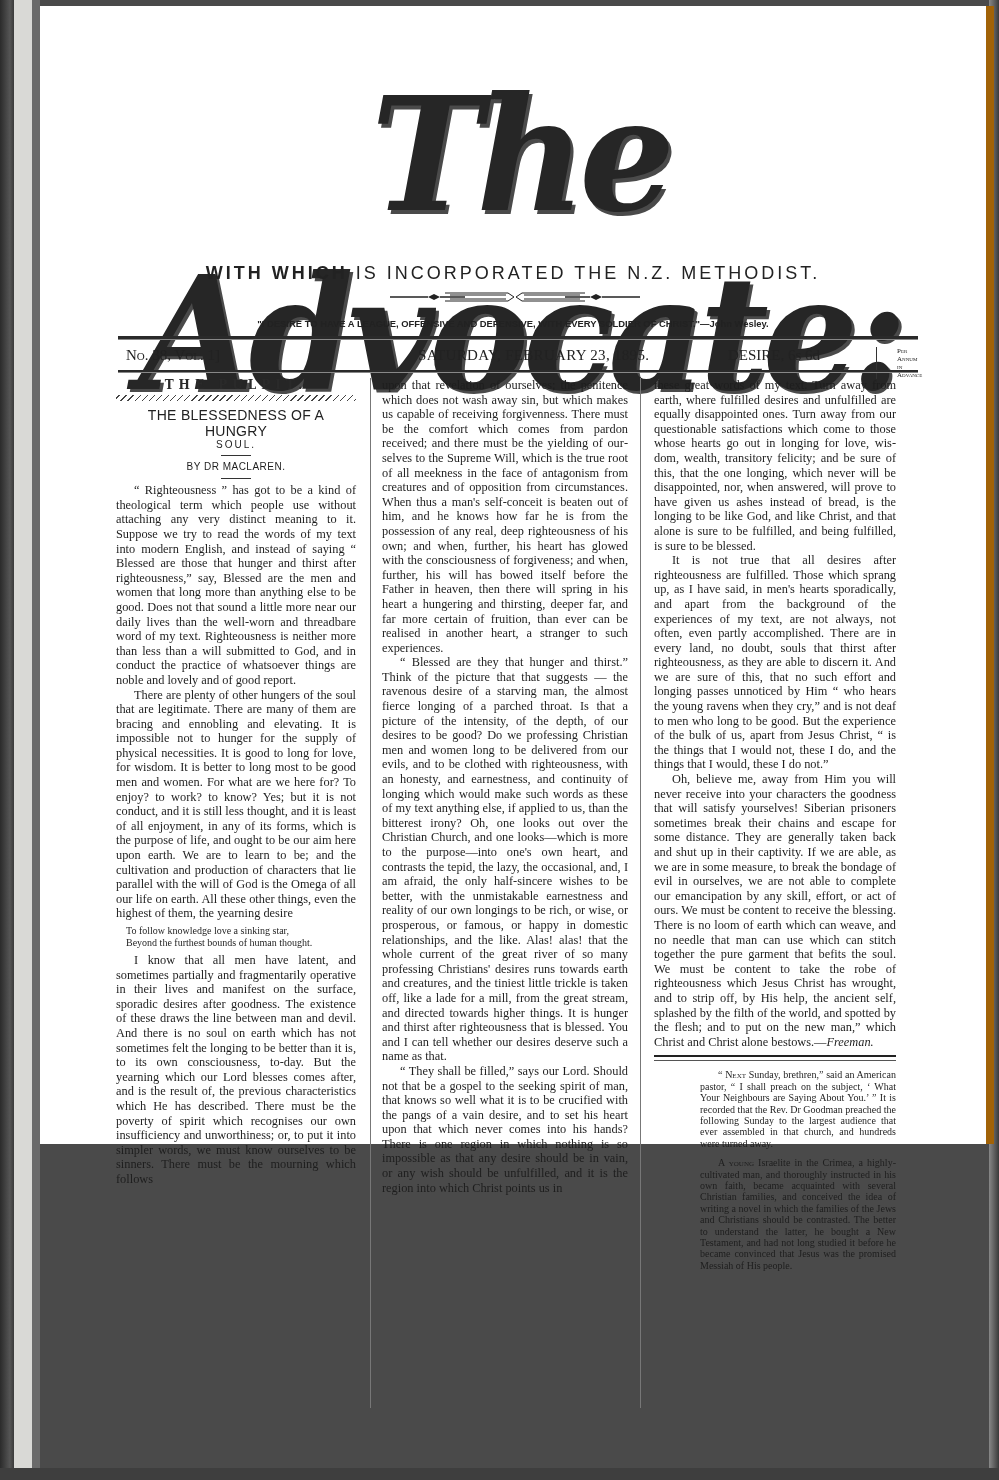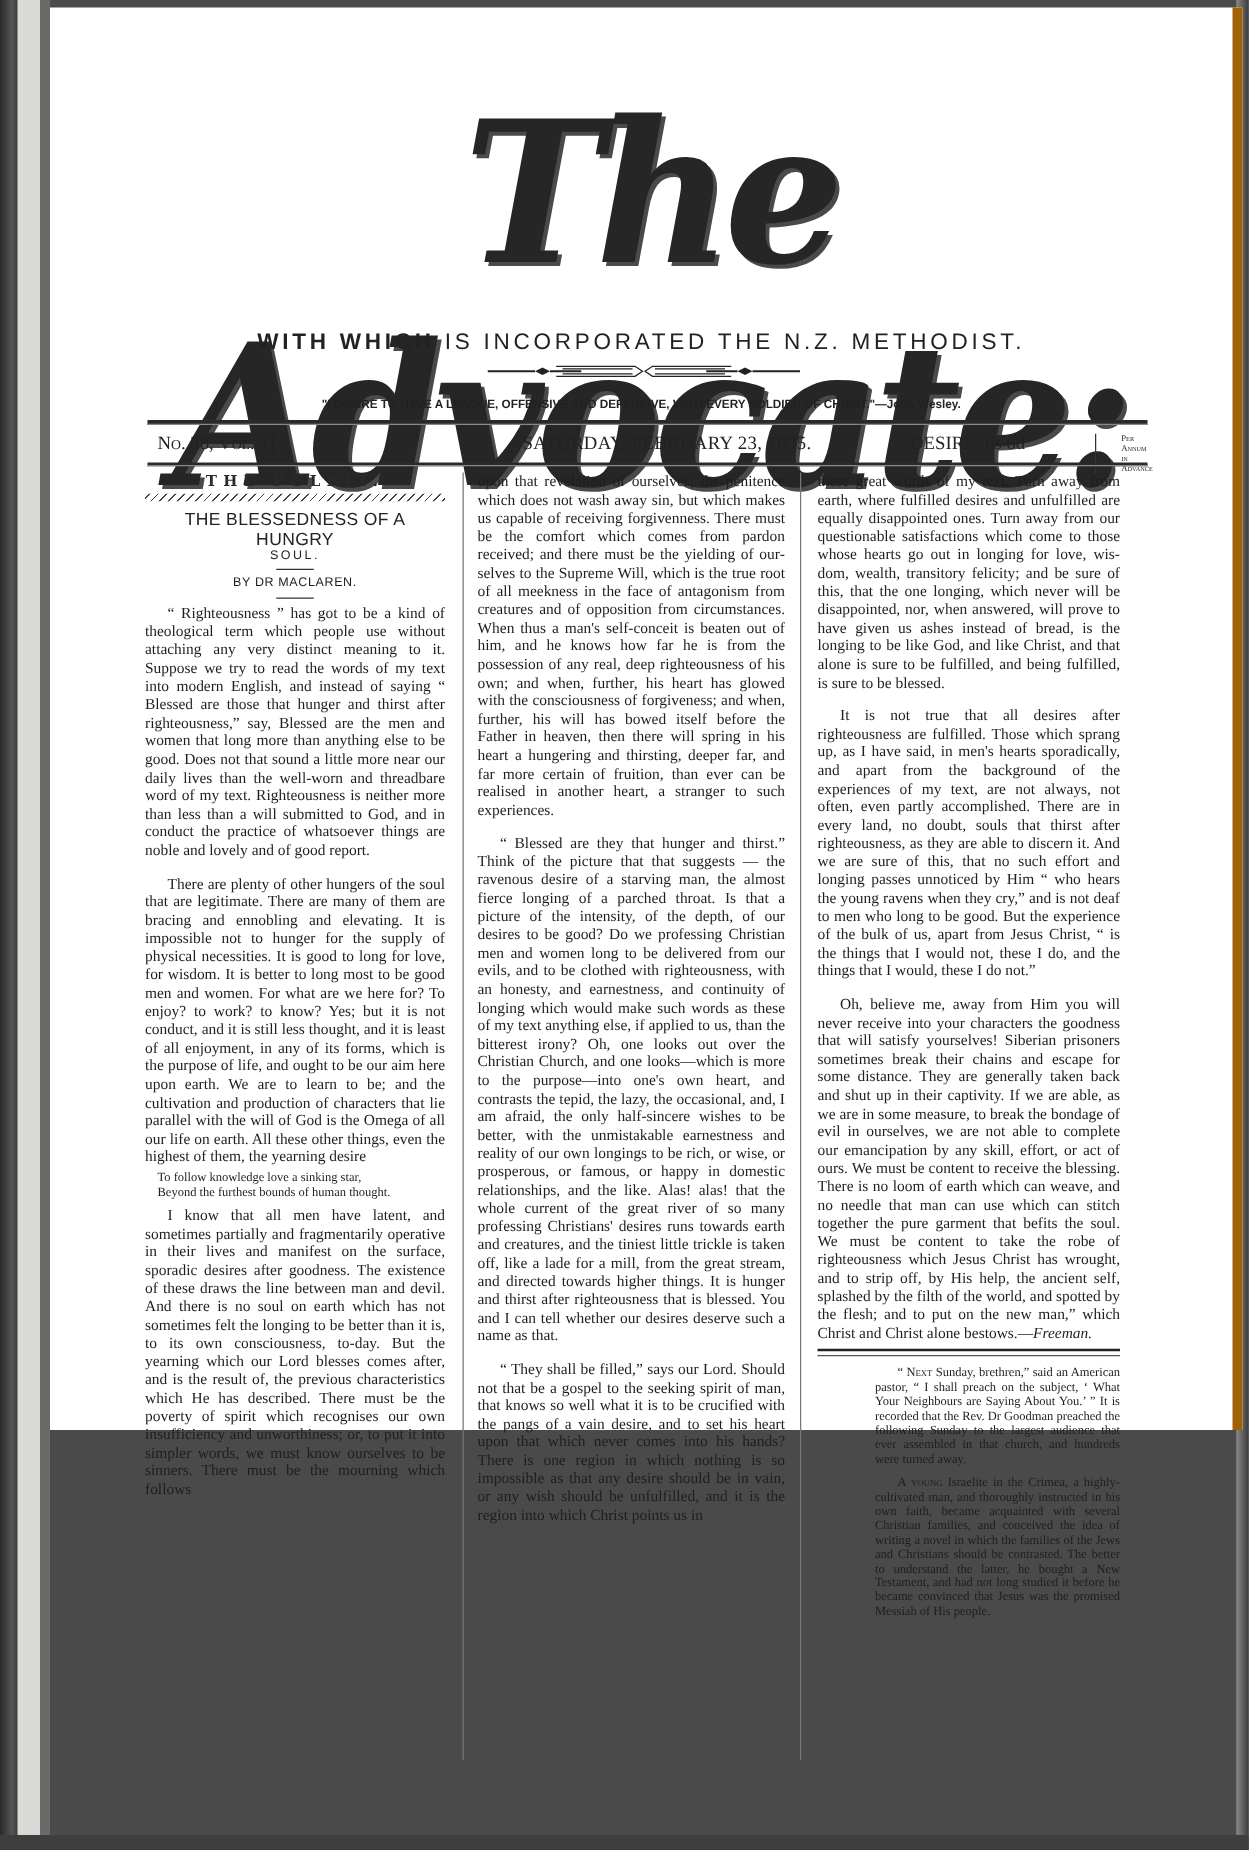--- a/index.html
+++ b/index.html
@@ -74,21 +74,21 @@
     position: absolute; left: 758px; top: 3px; font-size: 7px; line-height: 8px;
     font-variant: small-caps; border-left: 1px solid #333; padding-left: 20px;
   }
 
   
   .col {
     position: absolute; top: 372px; font-size: 12.35px; line-height: 14.6px;
     text-align: justify; hyphens: manual; color: #1e1e1e;
   }
   .col p { margin: 0; text-indent: 18px; }
-  .col p + p { margin-top: 12px; }
+  .col p + p { margin-top: 0; }
   .col1 { left: 76px; width: 240px; }
   .col2 { left: 342px; width: 246px; }
   .col3 { left: 614px; width: 242px; }
   .divider {
     position: absolute; width: 1px; background: #777;
   }
 
   .section-title {
     font-family: "DejaVu Serif", serif; font-weight: bold; font-size: 12px;
     letter-spacing: 5px; text-align: center; margin: 0 0 2px 0; color: #2a2a2a;

